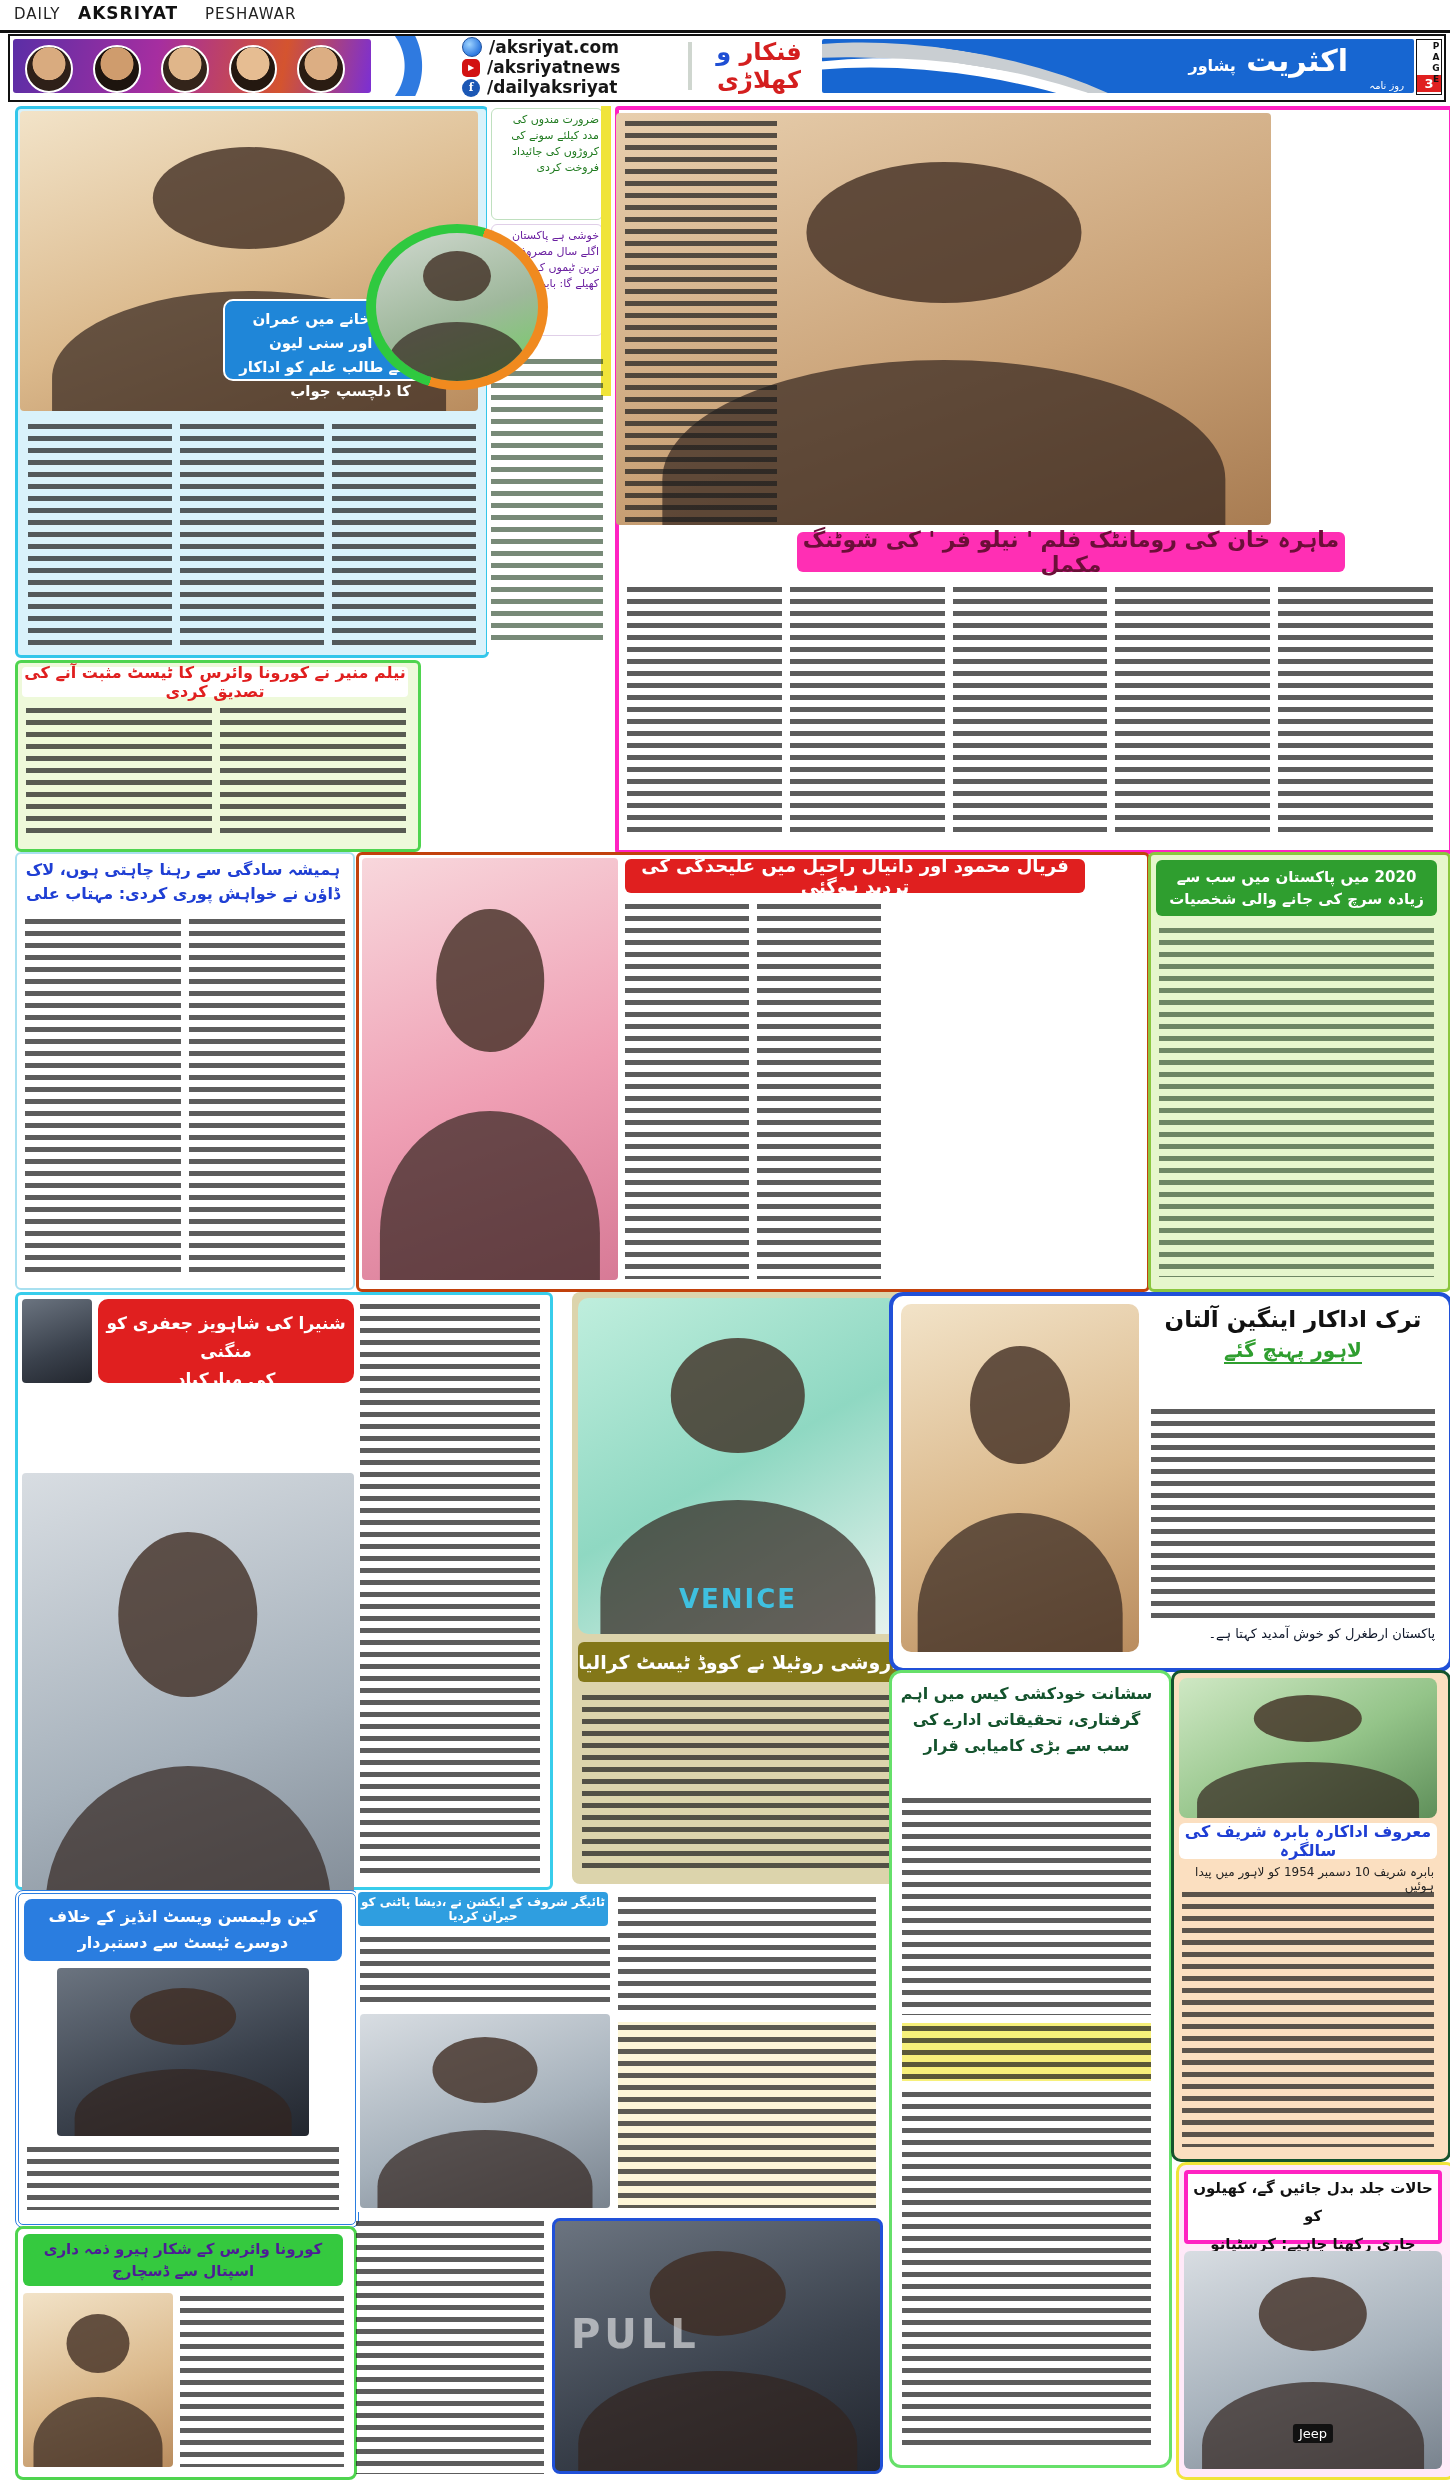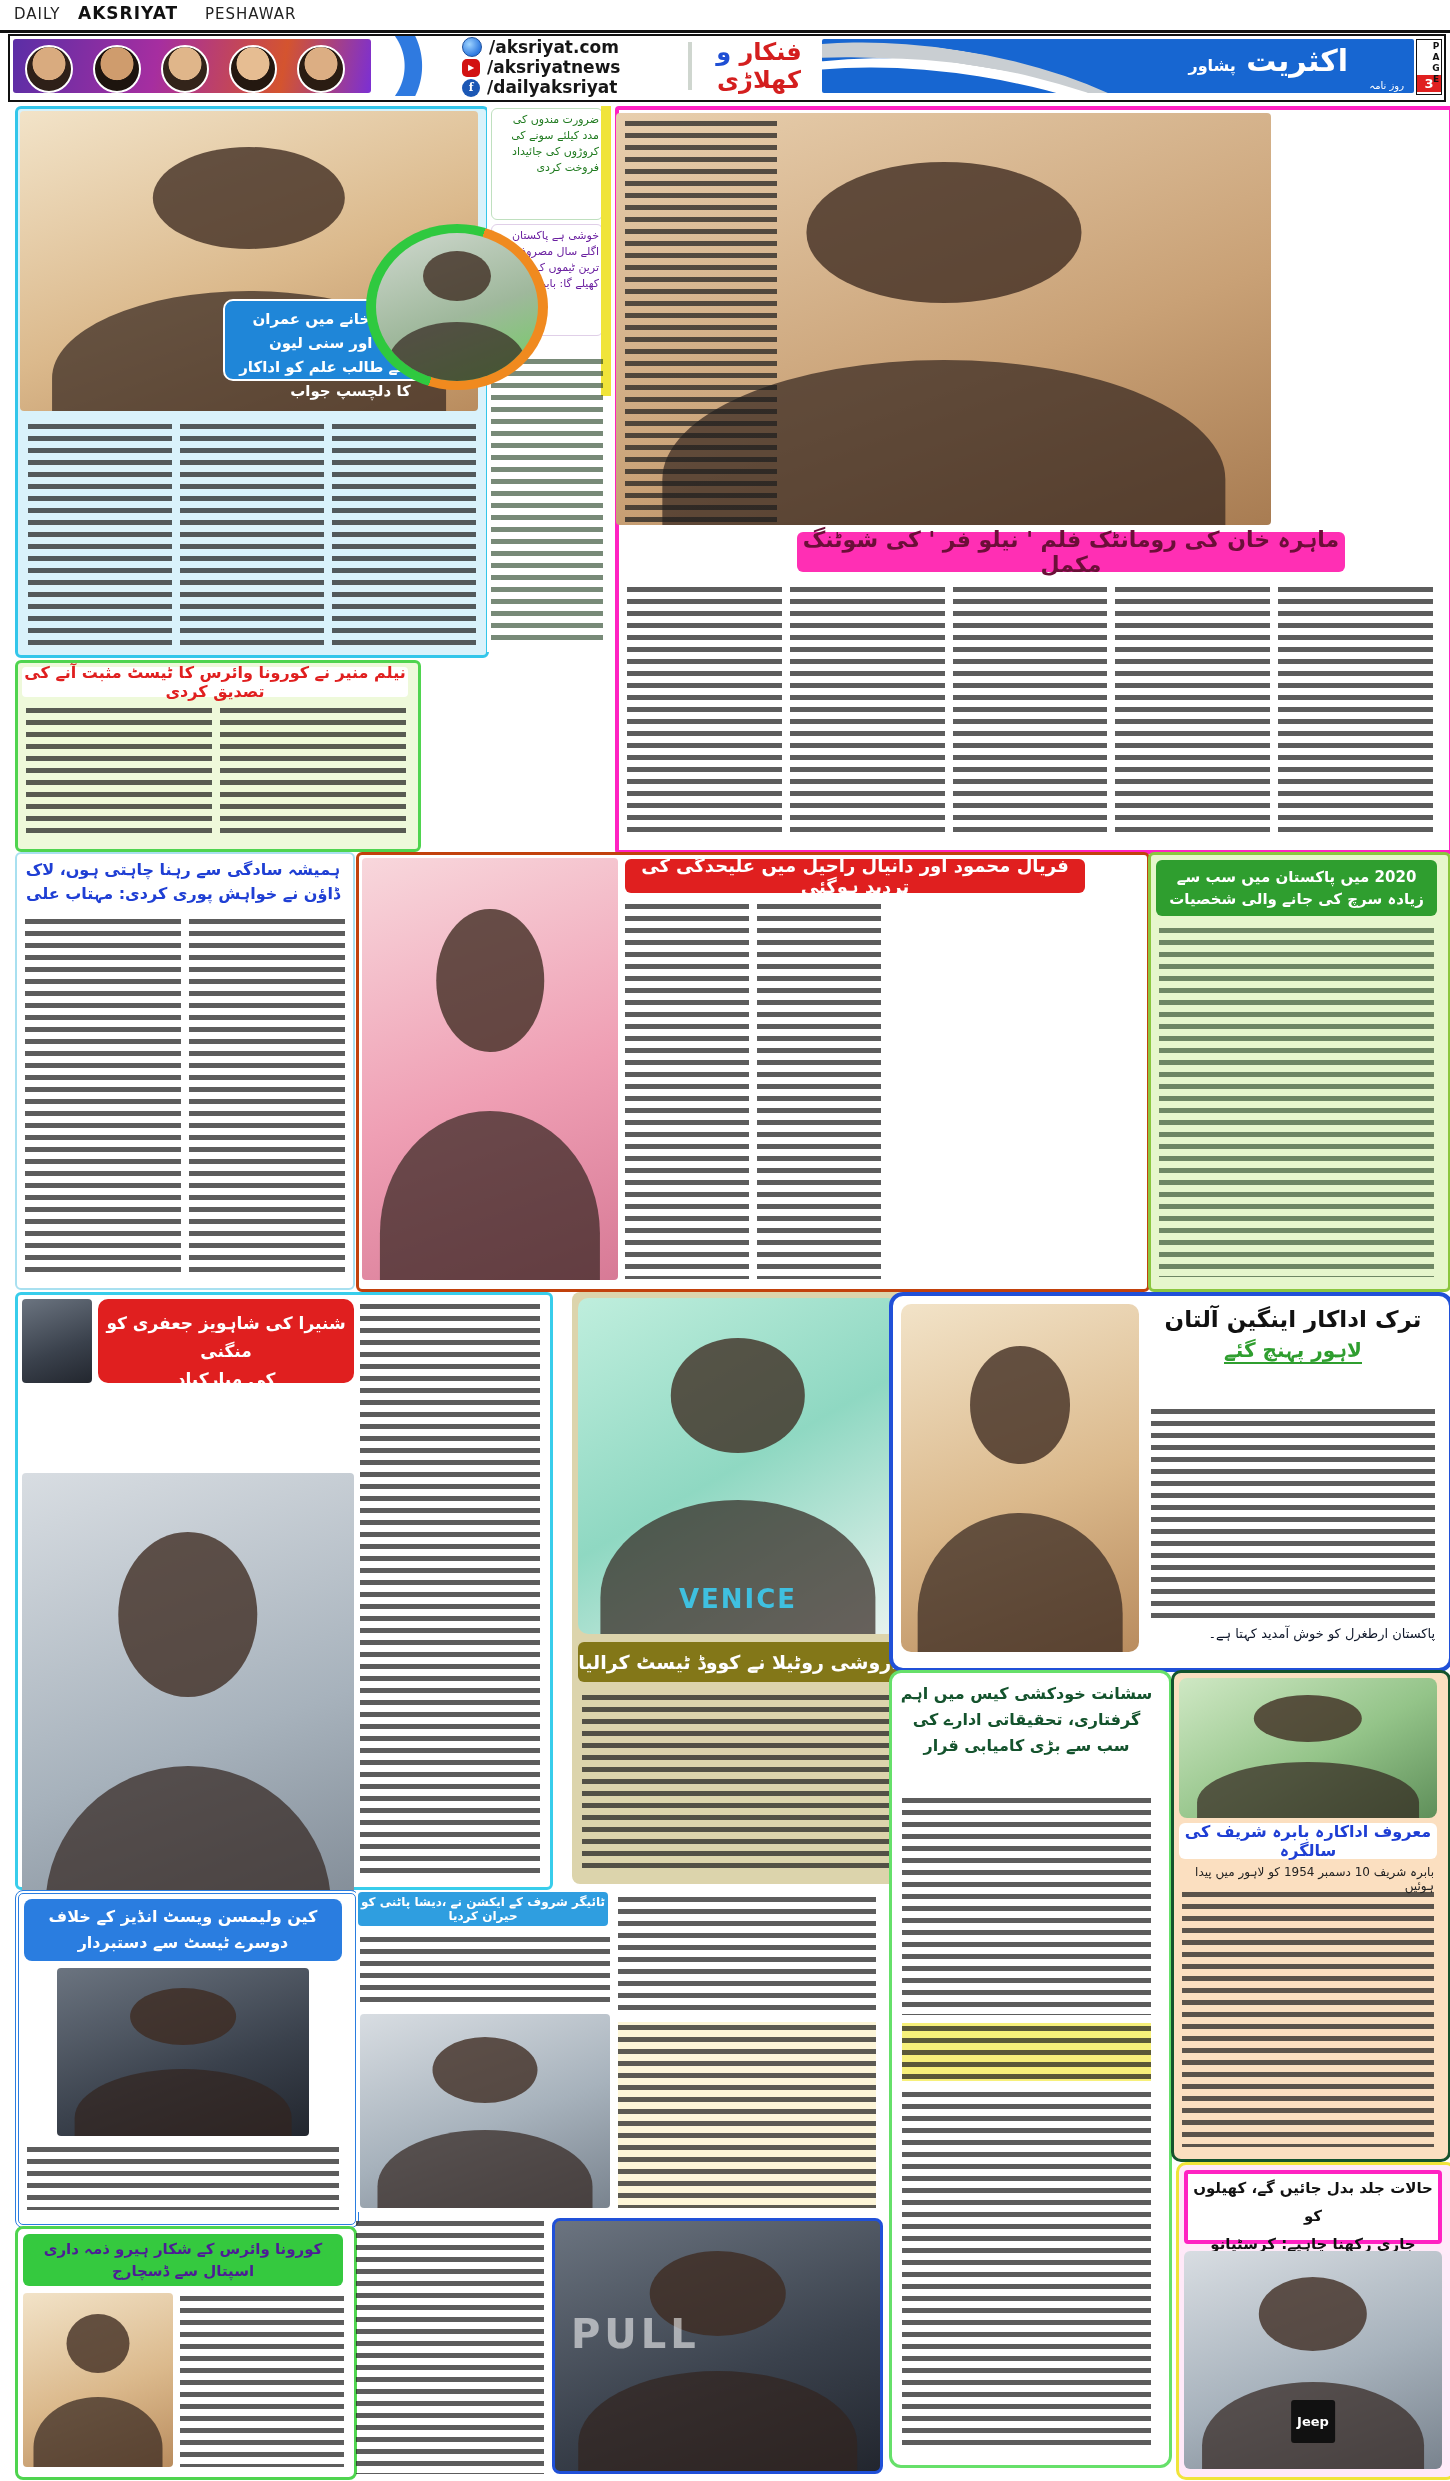--- a/index.html
+++ b/index.html
@@ -235,17 +235,17 @@
       <span class="abs" style="left:16px;top:90px;font-size:40px;font-weight:bold;color:rgba(255,255,255,.55);letter-spacing:4px;">PULL</span>
     </div>
   </div>
 
   <div class="abs" style="left:1176px;top:2162px;width:274px;height:312px;border:3px solid #f0e43a;border-radius:10px;background:#ffe9f8;">
     <div class="abs rtl" style="left:5px;top:5px;width:258px;height:74px;background:#fff;border:4px solid #ff22c2;border-radius:4px;box-sizing:border-box;text-align:center;font-weight:bold;font-size:15px;line-height:28px;color:#111;">
       <span>حالات جلد بدل جائیں گے، کھیلوں کو</span><br>
       <span>جاری رکھنا چاہیے: کرسٹیانو رونالڈو</span>
     </div>
     <div class="abs ph g-gray" style="left:5px;top:86px;width:258px;height:218px;border-radius:6px;">
-      <span class="abs" style="left:50%;bottom:26px;transform:translateX(-50%);font-size:13px;font-weight:bold;color:#fff;background:#111;padding:14px 6px;border-radius:3px;z-index:2;">Jeep</span>
+      <span class="abs" style="left:50%;bottom:26px;transform:translateX(-50%);font-size:13px;font-weight:normal;color:#fff;background:#111;padding:2px 6px;border-radius:3px;z-index:2;">Jeep</span>
     </div>
   </div>
 
 </div>
 
 </body></html>

